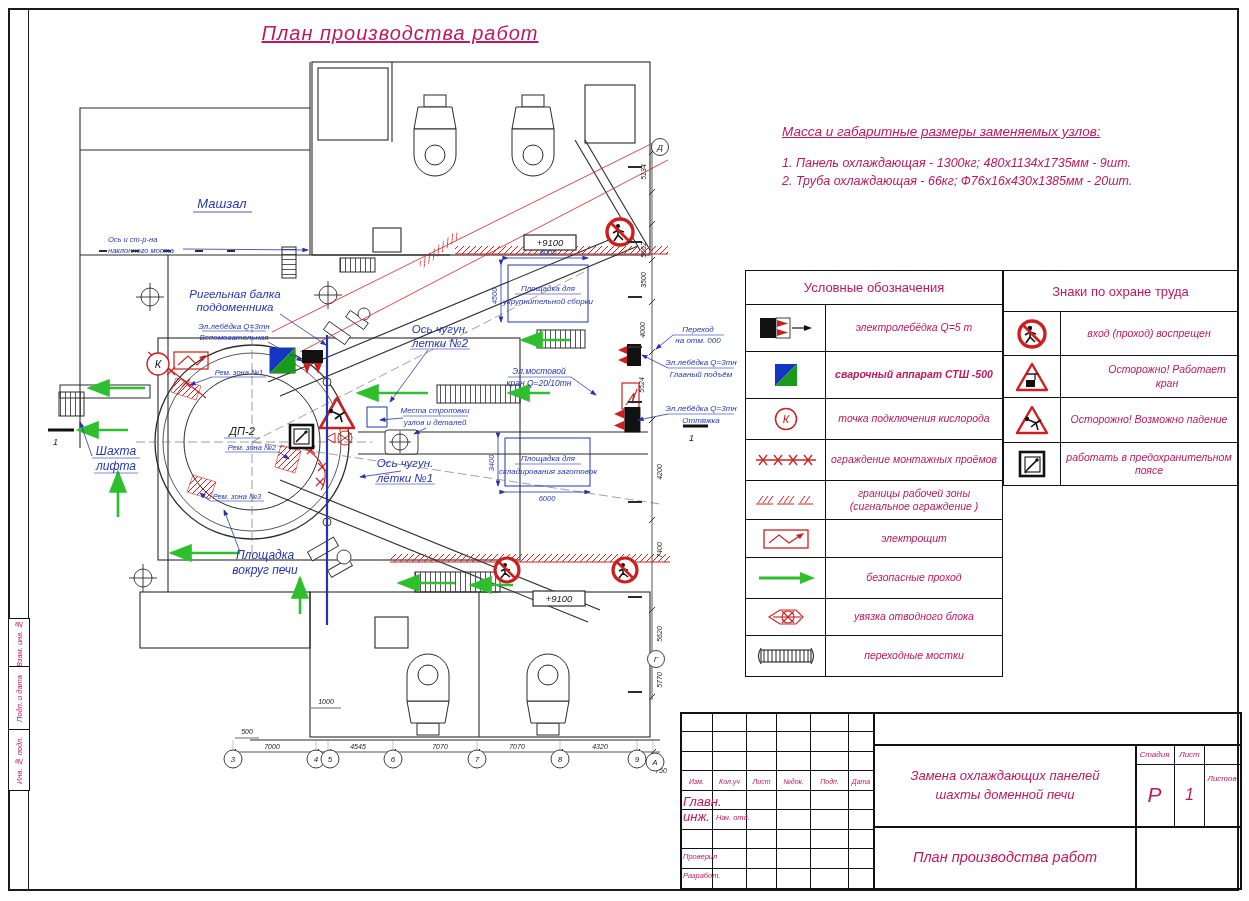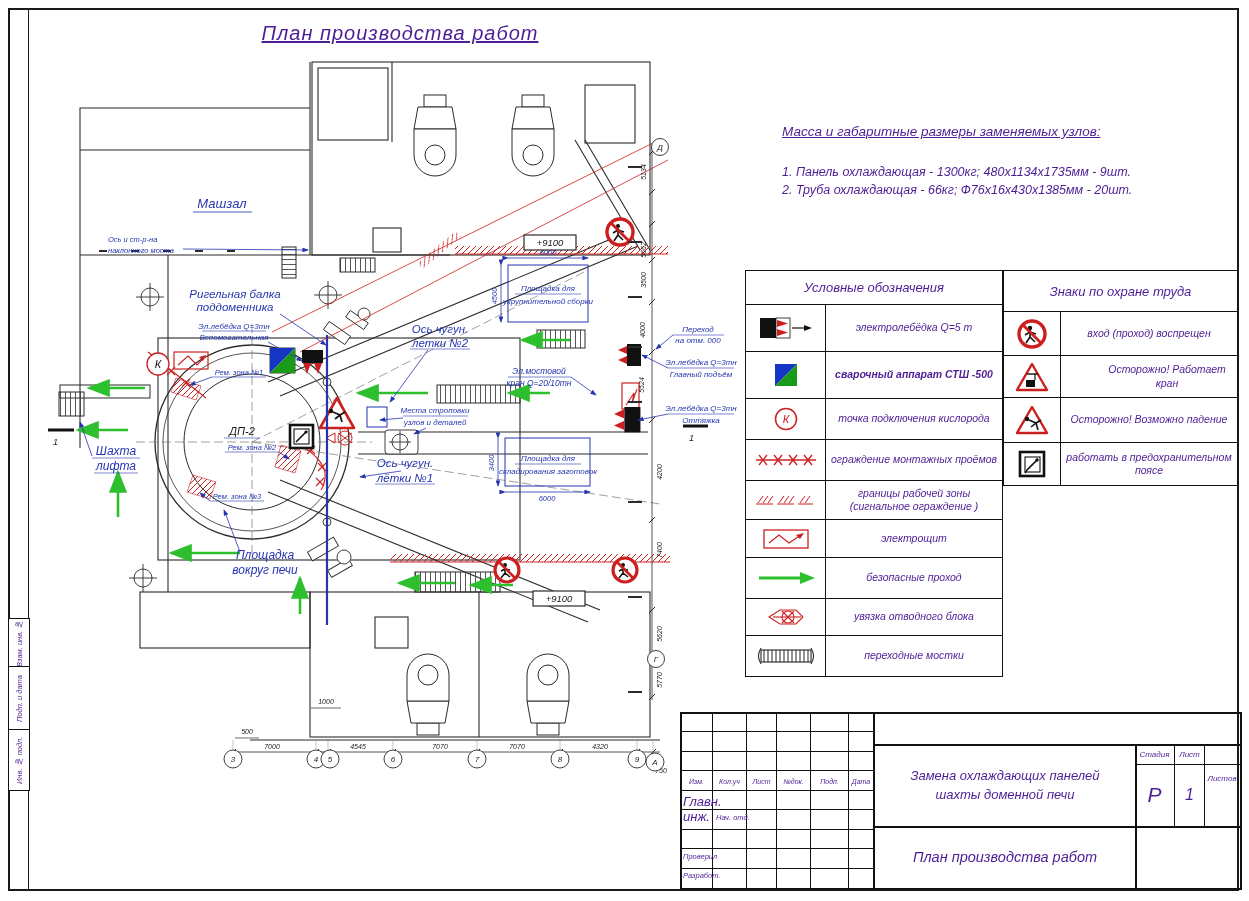--- a/index.html
+++ b/index.html
@@ -1,27 +1,27 @@
 <!DOCTYPE html>
 <html><head>
 <meta charset="utf-8">
 <style>
   html,body{margin:0;padding:0;background:#fff;}
   .sheet{position:relative;width:1249px;height:901px;background:#fff;overflow:hidden;
-         font-family:"Liberation Sans",sans-serif;color:#4c1d95;}
+         font-family:"Liberation Sans",sans-serif;color:#be185d;}
   .abs{position:absolute;}
   .frame{left:8px;top:8px;width:1227px;height:879px;border:2px solid #1a1a1a;}
   .mline{left:28px;top:8px;width:0;height:883px;border-left:1.5px solid #1a1a1a;}
   .sheet-title{left:240px;top:22px;width:320px;text-align:center;font-size:20px;font-style:italic;
                text-decoration:underline;letter-spacing:1px;}
   .notes{left:782px;top:124px;width:450px;font-style:italic;}
-  .notes .nh{font-size:13.5px;text-decoration:underline;margin-bottom:24px;}
+  .notes .nh{font-size:13.5px;text-decoration:underline;margin-bottom:15px;}
   .notes .ni{font-size:12.5px;line-height:1.45;}
   .tbl{border:1.6px solid #111;background:#fff;}
-  .tbl .hd{display:flex;align-items:center;justify-content:center;font-style:italic;font-size:13px;
+  .tbl .hd{display:flex;align-items:center;justify-content:center;font-size:13px;
            border-bottom:1.4px solid #111;}
   .lrow{display:grid;grid-template-columns:80px 1fr;border-bottom:1.4px solid #111;}
   .lrow:last-child{border-bottom:none;}
   .srow{display:grid;grid-template-columns:57px 1fr;border-bottom:1.4px solid #111;}
   .srow:last-child{border-bottom:none;}
   .icell{display:flex;align-items:center;justify-content:center;border-right:1.4px solid #111;}
   .lcell{display:flex;align-items:center;justify-content:center;text-align:center;
          font-style:italic;font-size:10.5px;line-height:1.25;padding:2px 4px;}
   .stamp{left:8px;width:20px;border:1.5px solid #111;writing-mode:vertical-rl;transform:rotate(180deg);
          font-size:7.5px;font-style:italic;display:flex;align-items:center;justify-content:center;background:#fff;}

